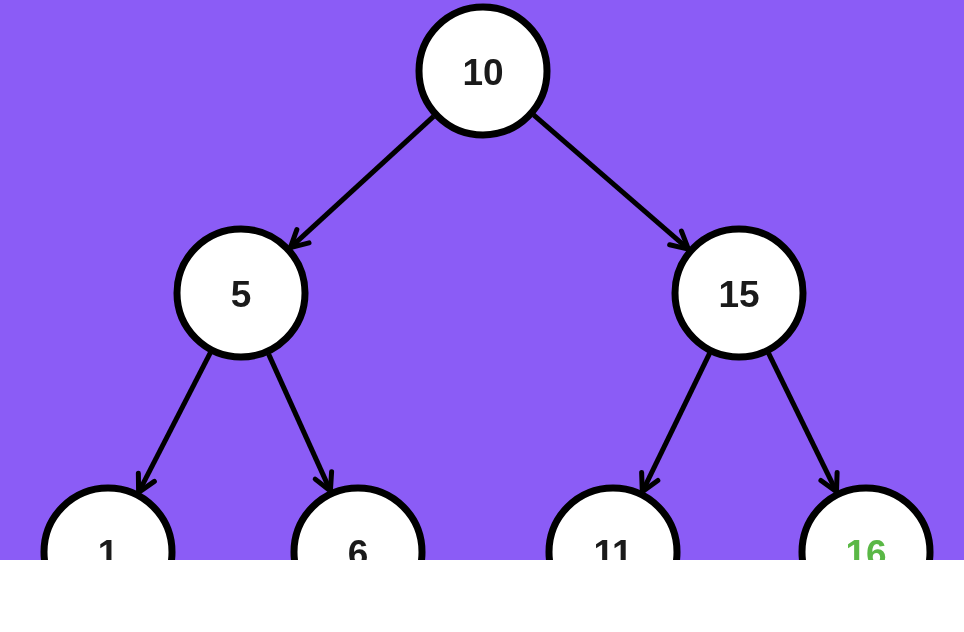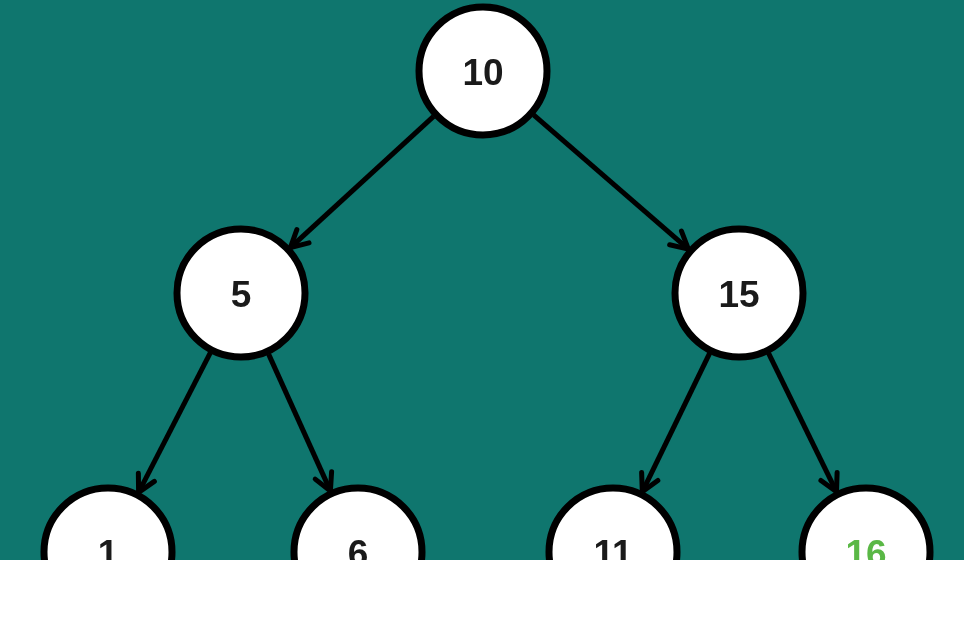--- a/index.html
+++ b/index.html
@@ -4,21 +4,21 @@
 <style>
   html, body {
     margin: 0;
     padding: 0;
     background: #ffffff;
   }
   .canvas {
     position: relative;
     width: 964px;
     height: 560px;
-    background: #0f766e;
+    background: #8b5cf6;
     overflow: hidden;
   }
   svg {
     display: block;
     width: 964px;
     height: 632px;
   }
   text.node-label {
     font-family: "Liberation Sans", "DejaVu Sans", sans-serif;
     font-weight: 700;

